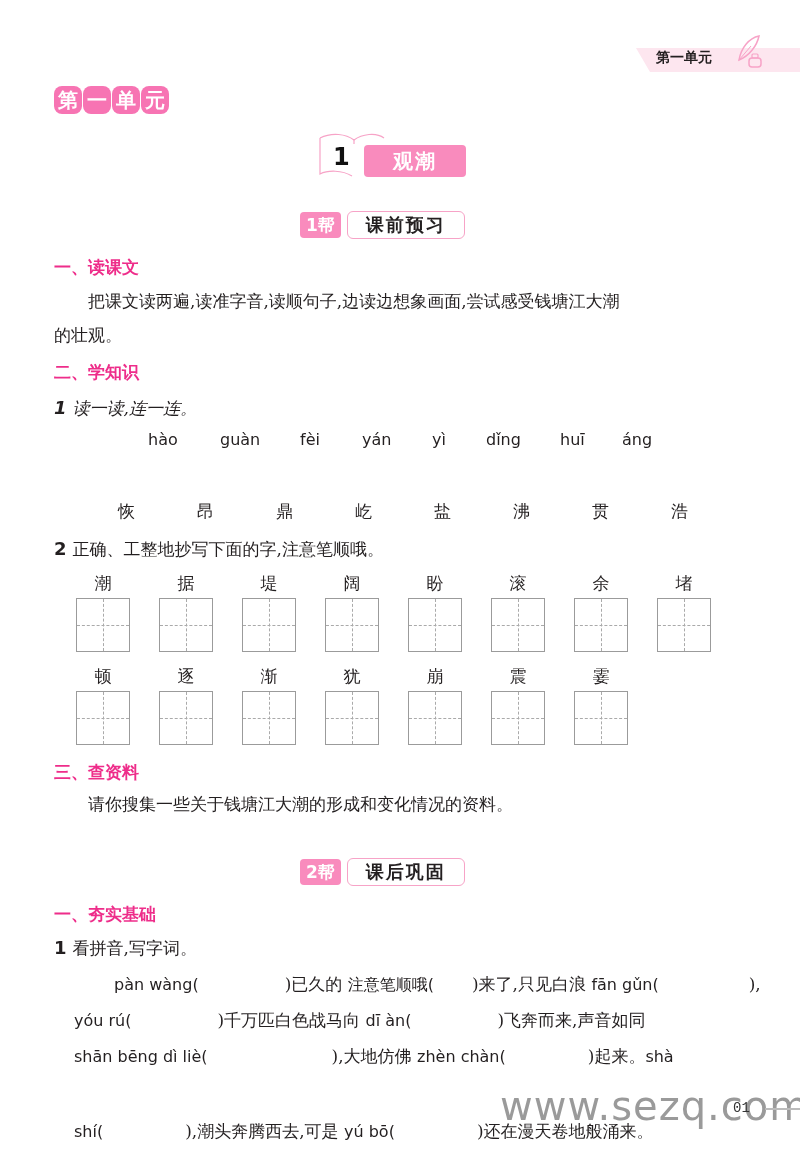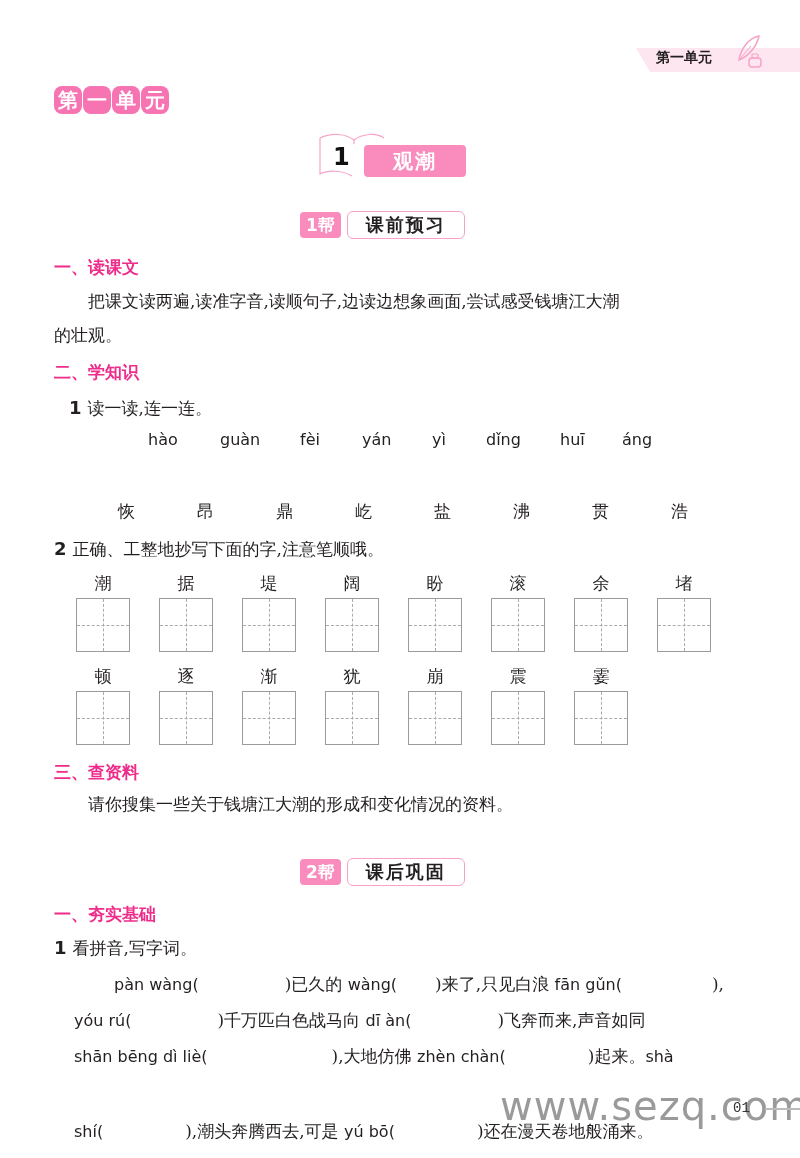--- a/index.html
+++ b/index.html
@@ -92,21 +92,21 @@
 <div class="abs bang" style="left:300px; top:211px;">
   <span class="bang-tag">1帮</span>
   <span class="bang-box">课前预习</span>
 </div>
 
 <div class="abs section-h" style="top:256px;">一、读课文</div>
 <div class="abs para" style="left:88px; top:283px;">把课文读两遍,读准字音,读顺句子,边读边想象画面,尝试感受钱塘江大潮</div>
 <div class="abs para" style="left:54px; top:317px;">的壮观。</div>
 
 <div class="abs section-h" style="top:361px;">二、学知识</div>
-<div class="abs para" style="left:69px; top:390px;">
+<div class="abs para" style="left:54px; top:390px;font-style:italic;">
   <span class="qnum">1</span><span>读一读,连一连。</span>
 </div>
 
 <div class="abs pinyin-row" style="left:148px; top:430px;">
   <span style="width:72px">hào</span>
   <span style="width:80px">guàn</span>
   <span style="width:62px">fèi</span>
   <span style="width:70px">yán</span>
   <span style="width:54px">yì</span>
   <span style="width:74px">dǐng</span>
@@ -202,21 +202,21 @@
   <span class="bang-tag">2帮</span>
   <span class="bang-box">课后巩固</span>
 </div>
 
 <div class="abs section-h" style="top:903px;">一、夯实基础</div>
 <div class="abs para" style="left:54px; top:930px;">
   <span class="qnum">1</span><span>看拼音,写字词。</span>
 </div>
 
 <div class="abs para" style="left:114px; top:966px; white-space:nowrap;">
-  <span class="py">pàn wàng(</span><span class="blank" style="width:86px"></span><span>)已久的 </span><span class="py">wàng(</span><span class="blank" style="width:38px"></span><span>)来了,只见白浪 </span><span class="py">fān gǔn(</span><span class="blank" style="width:90px"></span><span>),</span>
+  <span class="py">pàn wàng(</span><span class="blank" style="width:86px"></span><span>)已久的 </span><span class="py">注意笔顺哦(</span><span class="blank" style="width:38px"></span><span>)来了,只见白浪 </span><span class="py">fān gǔn(</span><span class="blank" style="width:90px"></span><span>),</span>
 </div>
 <div class="abs para" style="left:74px; top:1002px; white-space:nowrap;">
   <span class="py">yóu rú(</span><span class="blank" style="width:86px"></span><span>)千万匹白色战马向 </span><span class="py">dī àn(</span><span class="blank" style="width:86px"></span><span>)飞奔而来,声音如同</span>
 </div>
 <div class="abs para" style="left:74px; top:1038px; white-space:nowrap;">
   <span class="py">shān bēng dì liè(</span><span class="blank" style="width:124px"></span><span>),大地仿佛 </span><span class="py">zhèn chàn(</span><span class="blank" style="width:82px"></span><span>)起来。</span><span class="py">shà</span>
 </div>
 <div class="abs para" style="left:74px; top:1073px; white-space:nowrap;margin-top:40px;">
   <span class="py">shí(</span><span class="blank" style="width:82px"></span><span>),潮头奔腾西去,可是 </span><span class="py">yú bō(</span><span class="blank" style="width:82px"></span><span>)还在漫天卷地般涌来。</span>
 </div>

